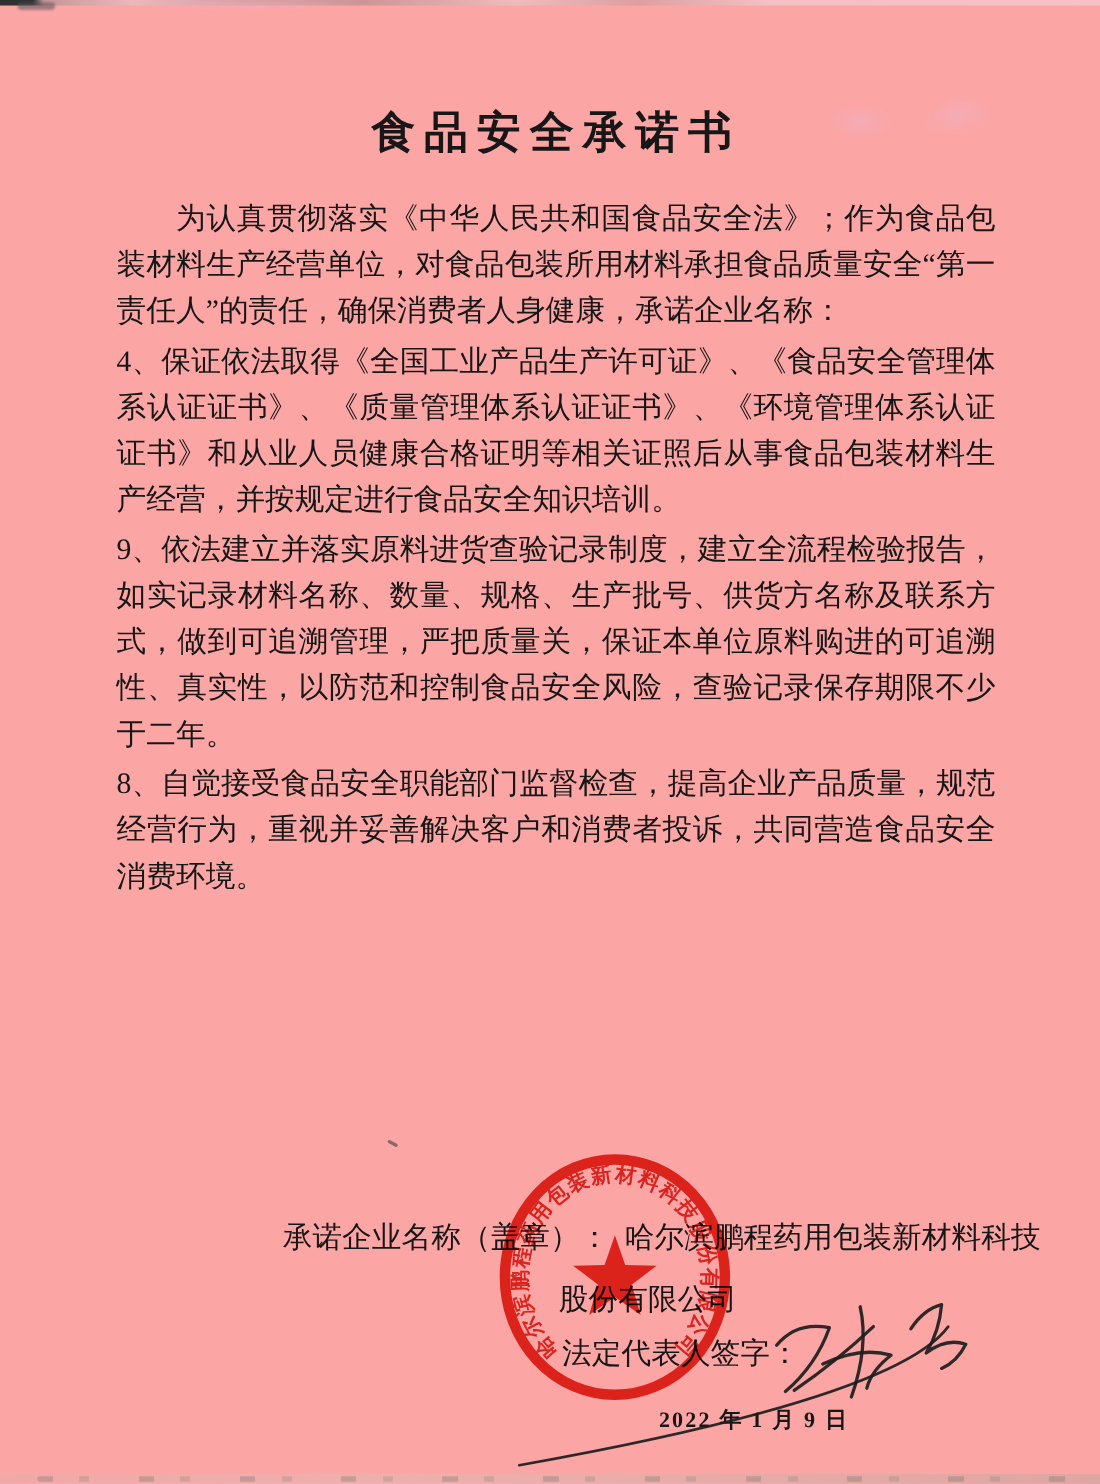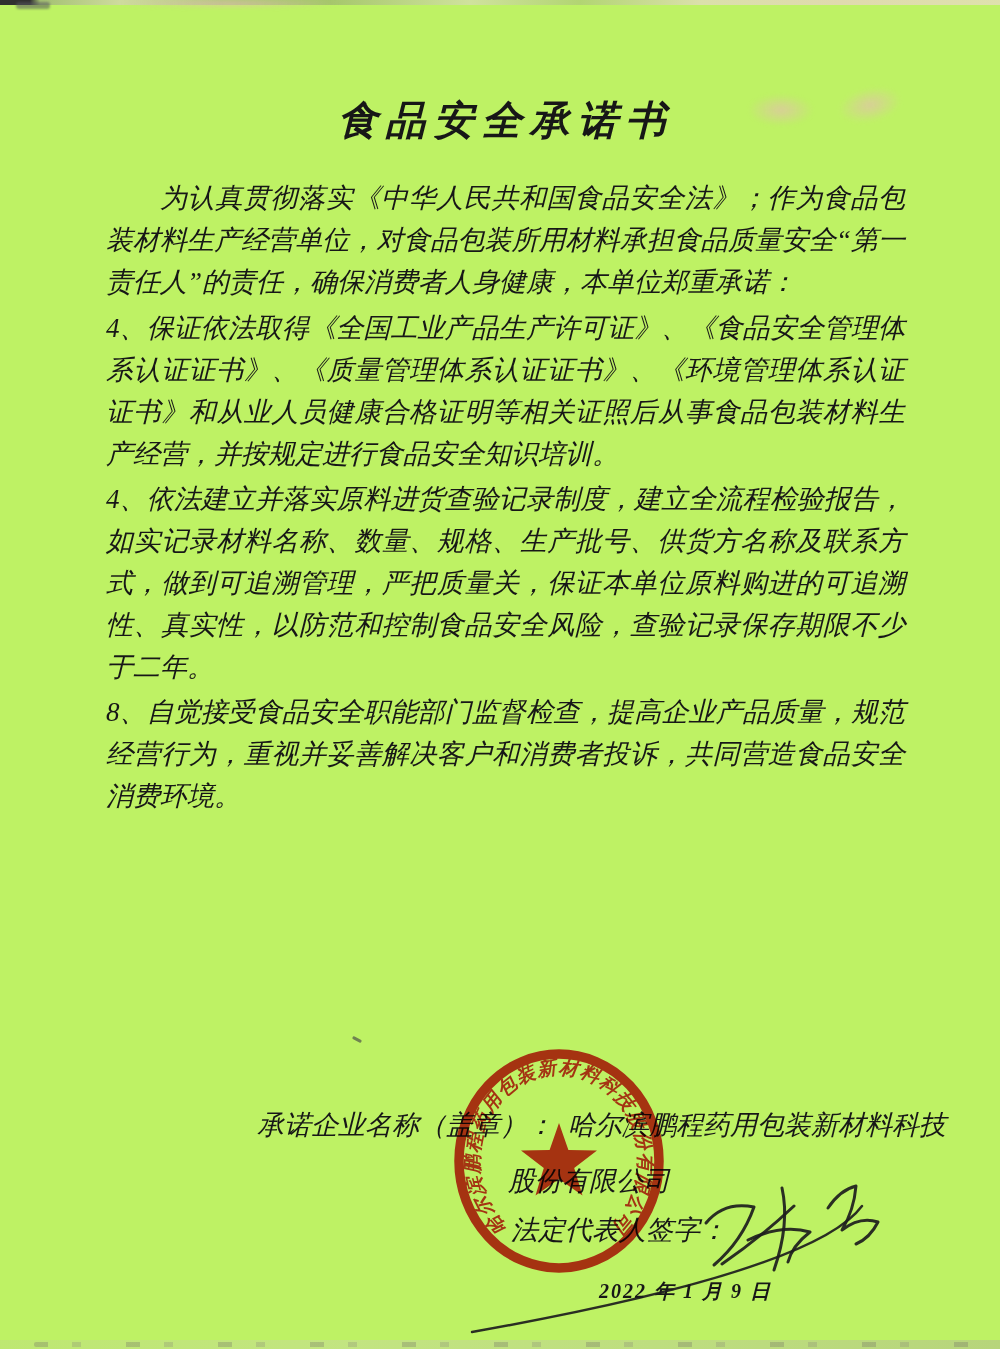--- a/index.html
+++ b/index.html
@@ -1,24 +1,23 @@
 <!DOCTYPE html>
 <html lang="zh"><head>
 <meta charset="utf-8">
 <style>
   html,body{margin:0;padding:0;background:#e8e8e8;}
   .page{
     position:relative;
     width:1000px;height:1349px;
     margin:0 auto;
-    background:#bef264;
+    background:#fca5a5;
     overflow:hidden;
     font-family:"Liberation Serif","DejaVu Serif",serif;
     color:#171717;
-    font-style:italic;
   }
   
   .edge-top{
     position:absolute;left:0;top:0;width:100%;height:5px;
     background:linear-gradient(90deg,
       #303030 0%, #303030 3%,
       rgba(130,130,130,.45) 4%, rgba(220,200,206,.55) 12%,
       rgba(170,150,158,.45) 22%, rgba(120,118,120,.35) 33%,
       rgba(225,210,214,.5) 47%, rgba(150,145,148,.3) 58%,
       rgba(238,212,218,.6) 70%, rgba(242,205,214,.65) 84%,
@@ -109,23 +108,23 @@
   <div class="pink-smudge s1"></div>
   <div class="pink-smudge s2"></div>
   <div class="pink-smudge s3"></div>
   <div class="tick-mark"></div>
   <div class="edge-bottom"></div>
   <div class="edge-bottom-speckles"></div>
 
   <div class="doc">
     <h1 class="title">食品安全承诺书</h1>
     <div class="body-text">
-      <p class="intro">为认真贯彻落实《中华人民共和国食品安全法》；作为食品包装材料生产经营单位，对食品包装所用材料承担食品质量安全“第一责任人”的责任，确保消费者人身健康，本单位郑重承诺：</p>
+      <p class="intro">为认真贯彻落实《中华人民共和国食品安全法》；作为食品包装材料生产经营单位，对食品包装所用材料承担食品质量安全“第一责任人”的责任，确保消费者人身健康，承诺企业名称：</p>
       <p class="clause">4、保证依法取得《全国工业产品生产许可证》、《食品安全管理体系认证证书》、《质量管理体系认证证书》、《环境管理体系认证证书》和从业人员健康合格证明等相关证照后从事食品包装材料生产经营，并按规定进行食品安全知识培训。</p>
-      <p class="clause">4、依法建立并落实原料进货查验记录制度，建立全流程检验报告，如实记录材料名称、数量、规格、生产批号、供货方名称及联系方式，做到可追溯管理，严把质量关，保证本单位原料购进的可追溯性、真实性，以防范和控制食品安全风险，查验记录保存期限不少于二年。</p>
+      <p class="clause">9、依法建立并落实原料进货查验记录制度，建立全流程检验报告，如实记录材料名称、数量、规格、生产批号、供货方名称及联系方式，做到可追溯管理，严把质量关，保证本单位原料购进的可追溯性、真实性，以防范和控制食品安全风险，查验记录保存期限不少于二年。</p>
       <p class="clause">8、自觉接受食品安全职能部门监督检查，提高企业产品质量，规范经营行为，重视并妥善解决客户和消费者投诉，共同营造食品安全消费环境。</p>
     </div>
   </div>
 
   <div class="sign-line sign-company">
     <span>承诺企业名称（盖章）：</span><span class="name">哈尔滨鹏程药用包装新材料科技</span>
   </div>
   <div class="sign-line sign-company2">股份有限公司</div>
   <div class="sign-line sign-rep">法定代表人签字：</div>
   <div class="sign-line sign-date">2022 年 1 月 9 日</div>

